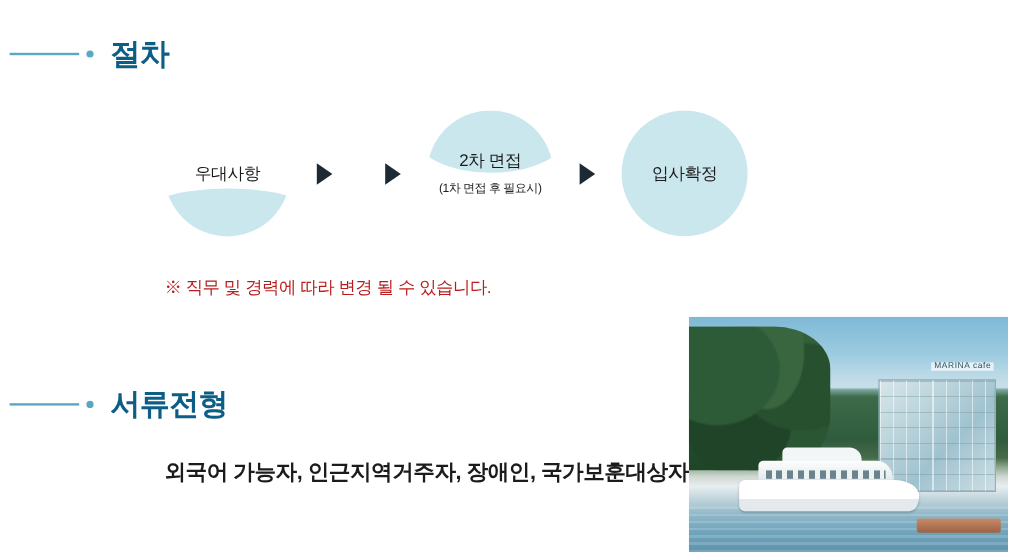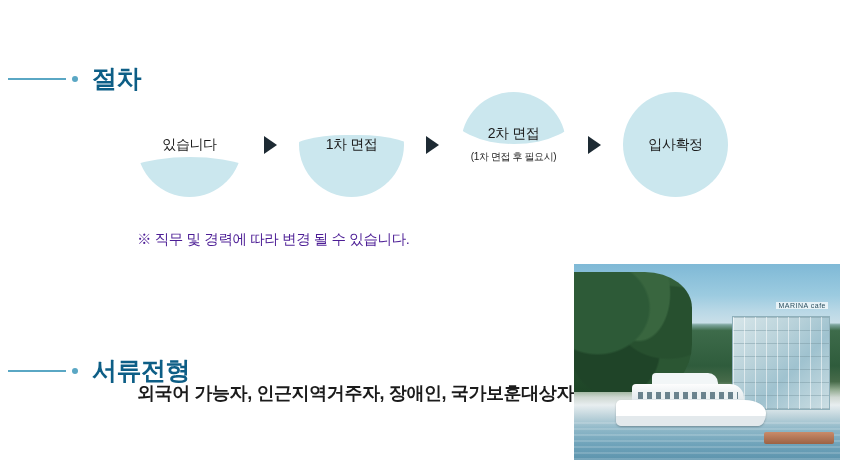--- a/index.html
+++ b/index.html
@@ -14,21 +14,20 @@
     overflow: hidden;
     position: relative;
   }
 
   
   .section-head {
     position: absolute;
     display: flex;
     align-items: center;
     gap: 0;
-    margin-top: 34px;
   }
   .head-rule {
     width: 58px;
     height: 2px;
     background: #5aa7c4;
     margin-right: 6px;
   }
   .head-dot {
     width: 6px;
     height: 6px;
@@ -128,21 +127,21 @@
     margin: 0 22px;
     flex-shrink: 0;
   }
 
   
   .note {
     position: absolute;
     left: 137px;
     top: 230px;
     font-size: 14.5px;
-    color: #4c1d95;
+    color: #b91c1c;
     letter-spacing: -0.4px;
   }
 
   .pref-text {
     position: absolute;
     left: 137px;
     top: 381px;
     font-size: 18px;
     font-weight: bold;
     color: #1b1b1b;
@@ -291,29 +290,25 @@
 <div class="section-head" id="procedure-head">
   <div class="head-rule"></div>
   <div class="head-dot"></div>
   <div class="head-text">절차</div>
 </div>
 
 <div class="flow">
 
   <div class="step step1">
     <div class="wave"></div>
-    <div class="step-label">있습니다</div>
+    <div class="step-label">우대사항</div>
   </div>
 
   <div class="arrow"></div>
 
-  <div class="step step2">
-    <div class="wave"></div>
-    <div class="step-label">1차 면접</div>
-  </div>
 
   <div class="arrow"></div>
 
   <div class="step step3">
     <div class="wave"></div>
     <div class="step-label">2차 면접</div>
     <div class="step-sub">(1차 면접 후 필요시)</div>
   </div>
 
   <div class="arrow"></div>

